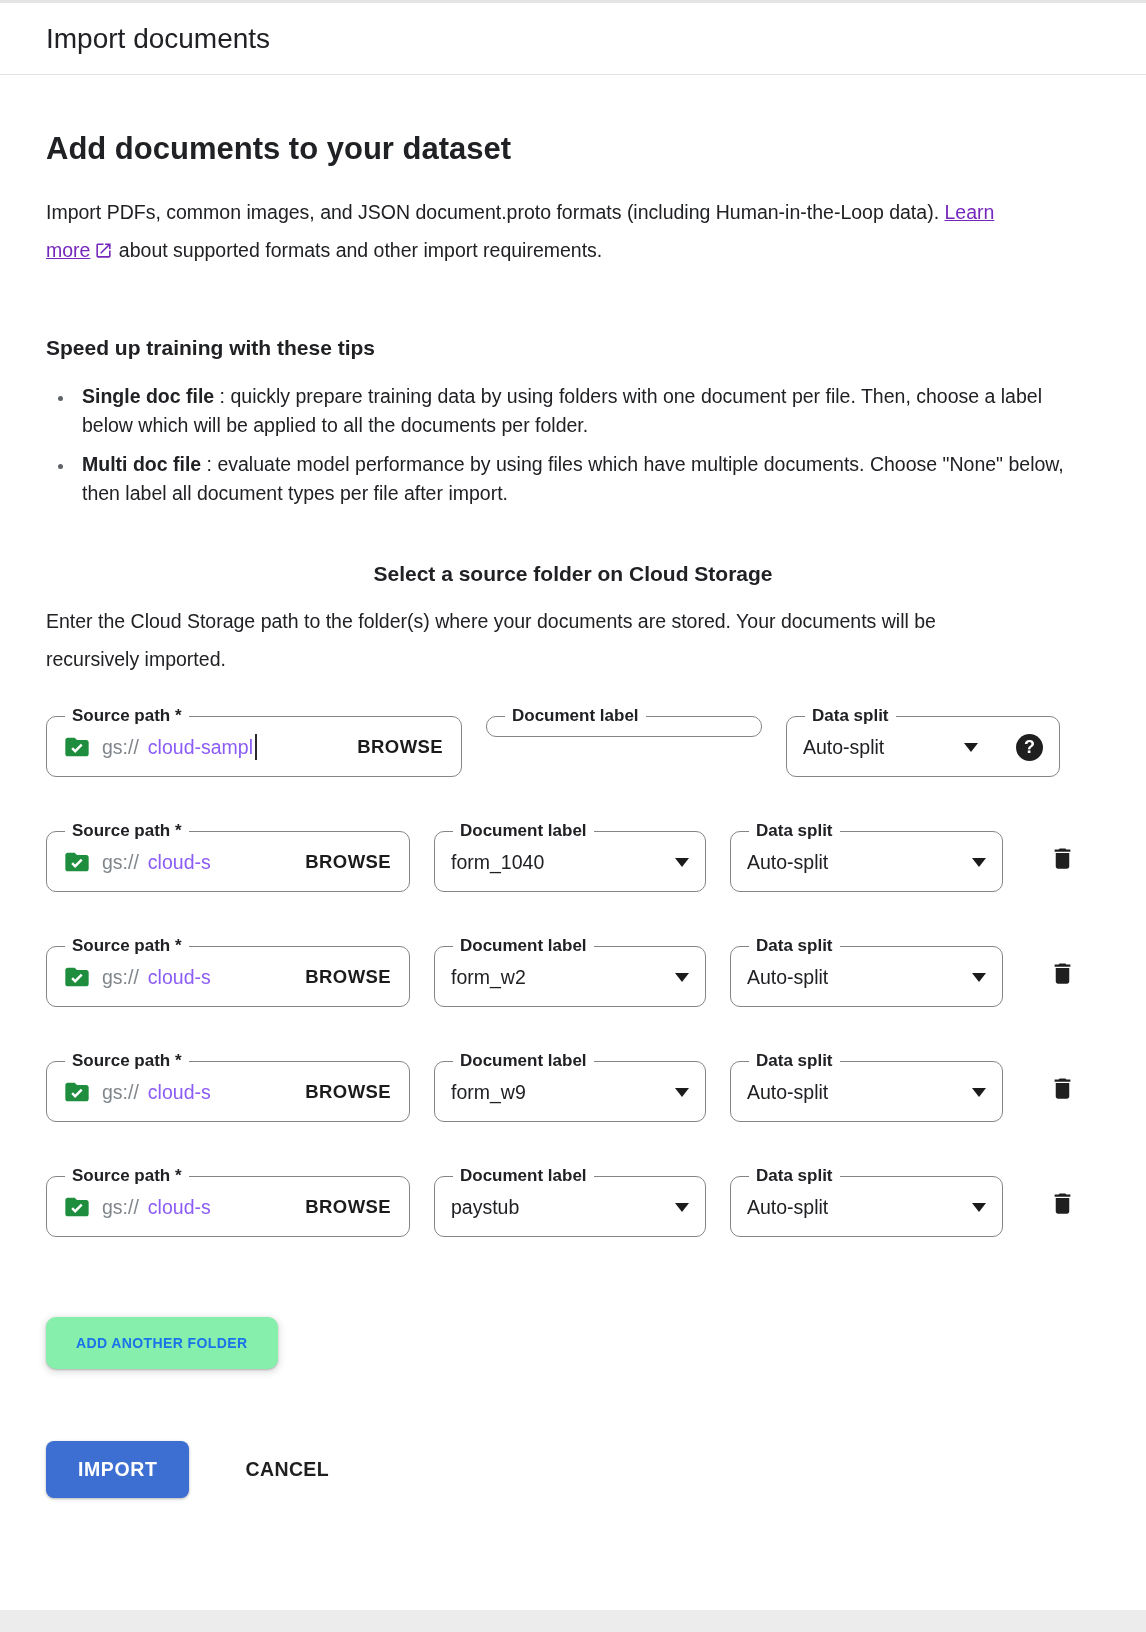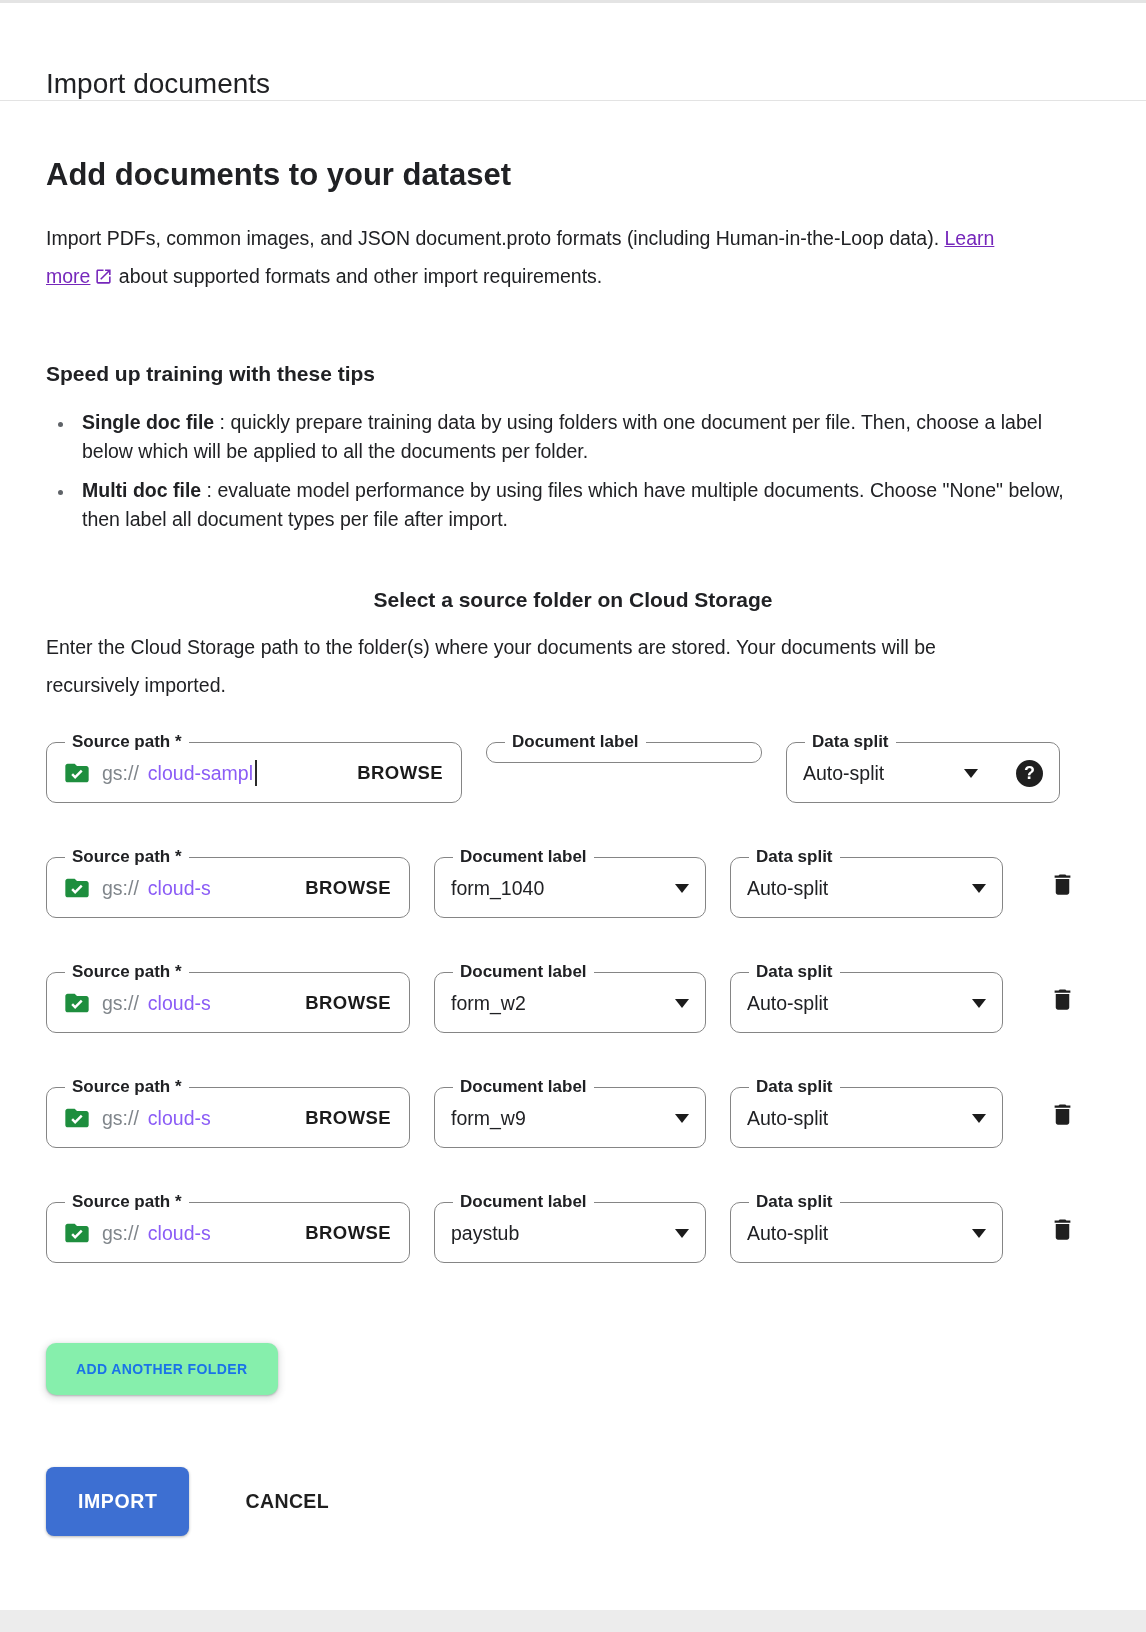--- a/index.html
+++ b/index.html
@@ -6,22 +6,22 @@
   html,body { margin:0; padding:0; }
   body {
     width:1146px; height:1632px; position:relative; overflow:hidden;
     background:#ffffff; color:#202124;
     font-family:"Liberation Sans", sans-serif;
   }
   .top-edge { height:3px; background:#e4e4e4; }
   .bottom-edge { position:absolute; bottom:0; left:0; width:100%; height:22px; background:#ececec; }
 
   .app-header {
-    height:98px; border-bottom:1px solid #e3e3e3;
-    display:flex; align-items:flex-end; padding-left:46px;
+    height:72px; border-bottom:1px solid #e3e3e3;
+    display:flex; align-items:center; padding-left:46px;
   }
   .app-header .title { font-size:28px; font-weight:400; }
 
   .content { padding:0 46px; }
 
   h1.page-h1 { font-size:31px; font-weight:bold; margin:56px 0 26px 0; }
 
   .intro { font-size:19.5px; line-height:38px; max-width:990px; }
   .link { color:#7627bb; text-decoration:underline; cursor:pointer; }
   .ext-icon { display:inline-block; vertical-align:-3px; margin-left:4px; }
@@ -70,21 +70,21 @@
   }
   .trash-btn { background:none; border:none; padding:0; margin-left:22px; margin-top:24px; cursor:pointer; flex:none; }
 
   .add-folder-btn {
     margin-top:36px; background:#86efac; color:#1a73e8; border:none; border-radius:10px;
     padding:18px 30px; font-family:inherit; font-size:14px; font-weight:bold; letter-spacing:0.4px;
     box-shadow:0 1px 2px rgba(60,64,67,.3), 0 2px 6px 2px rgba(60,64,67,.15); cursor:pointer;
   }
   .actions { margin-top:72px; display:flex; align-items:center; }
   .import-btn {
-    background:#3d6fd2; color:#fff; border:none; border-radius:8px; padding:23px 32px;
+    background:#3d6fd2; color:#fff; border:none; border-radius:8px; padding:17px 32px;
     font-family:inherit; font-size:19.5px; font-weight:bold; letter-spacing:0.6px;
     box-shadow:0 1px 3px rgba(0,0,0,.3); cursor:pointer;text-align:right;
   }
   .cancel-btn {
     margin-left:56px; background:none; border:none; padding:0;
     font-family:inherit; font-size:19.5px; font-weight:bold; letter-spacing:0.4px; color:#1f1f1f; cursor:pointer;
   }
 </style>
 </head>
 <body>

